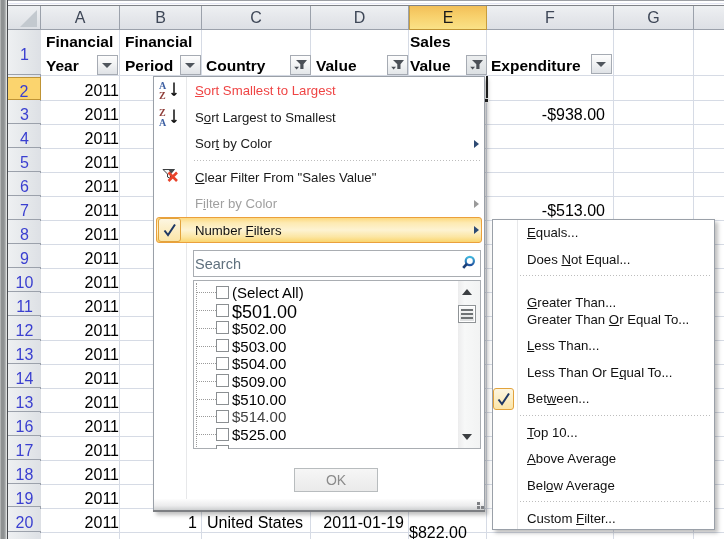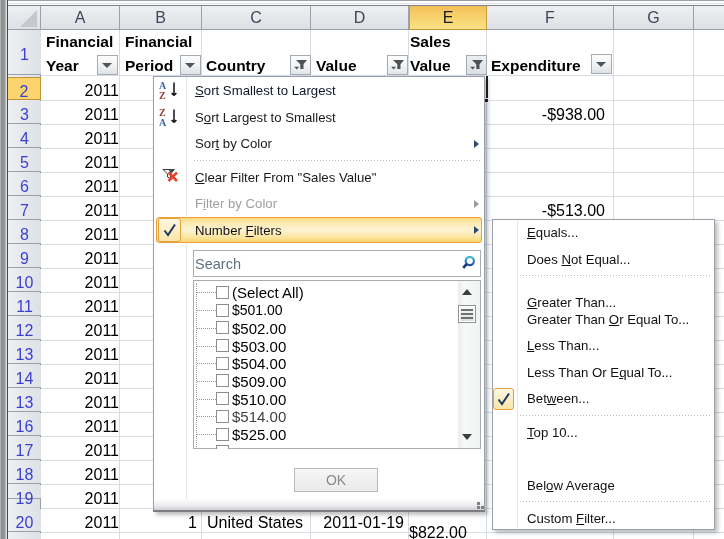--- a/index.html
+++ b/index.html
@@ -45,21 +45,21 @@
 <div class="rowcell" style="top:245px;height:23px;line-height:23px">9</div>
 <div class="rowcell" style="top:269px;height:23px;line-height:23px">10</div>
 <div class="rowcell" style="top:293px;height:23px;line-height:23px">11</div>
 <div class="rowcell" style="top:317px;height:23px;line-height:23px">12</div>
 <div class="rowcell" style="top:341px;height:23px;line-height:23px">13</div>
 <div class="rowcell" style="top:365px;height:23px;line-height:23px">14</div>
 <div class="rowcell" style="top:389px;height:23px;line-height:23px">13</div>
 <div class="rowcell" style="top:413px;height:23px;line-height:23px">16</div>
 <div class="rowcell" style="top:437px;height:23px;line-height:23px">17</div>
 <div class="rowcell" style="top:461px;height:23px;line-height:23px">18</div>
-<div class="rowcell" style="top:485px;height:14px;line-height:23px">19</div>
+<div class="rowcell" style="top:485px;height:22px;line-height:23px">19</div>
 <div class="rowcell" style="top:509px;height:23px;line-height:23px">20</div>
 <div class="rowcell" style="top:533px;height:22px;line-height:22px"></div>
 <div class="vl" style="left:119px;top:30px;height:509px"></div>
 <div class="vl" style="left:201px;top:30px;height:509px"></div>
 <div class="vl" style="left:310px;top:30px;height:509px"></div>
 <div class="vl" style="left:408px;top:30px;height:509px"></div>
 <div class="vl" style="left:486px;top:30px;height:509px"></div>
 <div class="vl" style="left:613px;top:30px;height:509px"></div>
 <div class="vl" style="left:693px;top:30px;height:509px"></div>
 
@@ -135,21 +135,21 @@
     </svg>
 <div class="fbtn" style="left:466px;top:55px;background:linear-gradient(180deg,#eceeef,#dce0e3)"></div>
 <svg class="abs" style="left:466px;top:55px" width="21" height="20" viewBox="0 0 21 20">
 <path d="M6 5 L17 5 L13.5 9.2 L13.5 14 L10.3 14 L10.3 9.2 Z" fill="#4c5158"></path>
 <path d="M4.2 11.8 L9 11.8 L6.6 14.4 Z" fill="#4c5158"></path>
     </svg>
 <div class="fbtn" style="left:591px;top:54px"></div>
 <div class="abs" style="left:596px;top:62px;width:0;height:0;border-top:5px solid #4f555c;border-left:5px solid transparent;border-right:5px solid transparent"></div>
 <div class="abs" style="left:153px;top:76px;width:332px;height:436px;background:#fff;border:1px solid #9aa0a8;box-shadow:3px 3px 4px rgba(0,0,0,0.25)"></div>
 <div class="abs" style="left:186px;top:77px;width:1px;height:422px;background:#e7e8ea"></div>
-<div class="menu-item" style="top:77.0px;color:#0f172a"><span class="u">S</span>ort Smallest to Largest</div>
+<div class="menu-item" style="top:77.0px;color:#ef4444"><span class="u">S</span>ort Smallest to Largest</div>
 <div class="menu-item" style="top:103.5px;color:#1a1a1a">S<span class="u">o</span>rt Largest to Smallest</div>
 <div class="menu-item" style="top:130.0px;color:#1a1a1a">Sor<span class="u">t</span> by Color</div>
 <div class="abs" style="left:474px;top:139.5px;width:0;height:0;border-left:5px solid #2d4a73;border-top:4.5px solid transparent;border-bottom:4.5px solid transparent"></div>
 <div class="dot-sep" style="left:194px;top:159.5px;width:287px"></div>
 <div class="menu-item" style="top:163.5px;color:#1a1a1a"><span class="u">C</span>lear Filter From "Sales Value"</div>
 <div class="menu-item" style="top:190.0px;color:#a0a0a0">F<span class="u">i</span>lter by Color</div>
 <div class="abs" style="left:474px;top:199.5px;width:0;height:0;border-left:5px solid #9a9a9a;border-top:4.5px solid transparent;border-bottom:4.5px solid transparent"></div>
 <div class="abs" style="left:156px;top:216.5px;width:326px;height:26px;border:1px solid #eba03c;border-radius:3px;background:linear-gradient(180deg,#fcd97f 0%,#fdeab2 20%,#fdf3d2 50%,#fce6a4 78%,#fad56e 100%)"></div>
 <div class="abs" style="left:158px;top:217.5px;width:23px;height:24px;border:1px solid #e2a33c;border-radius:3px;background:linear-gradient(180deg,#fdf6e1,#fbe5a8)"></div>
 <svg class="abs" style="left:162px;top:221.5px" width="16" height="16" viewBox="0 0 16 16">
@@ -184,21 +184,21 @@
 <circle cx="9.8" cy="9" r="4.1" stroke="url(#mg)" stroke-width="2.2" fill="none"></circle>
 <path d="M6.9 11.9 L3.2 15.9" stroke="#1c3f77" stroke-width="2.8" fill="none"></path>
     </svg>
 <div class="abs" style="left:193px;top:280px;width:288px;height:169px;border:1px solid #a9adb2;background:#fff"></div>
 <div class="abs" style="left:196px;top:283px;width:1px;height:164px;border-left:1px dotted #9a9a9a"></div>
 <div class="abs" style="left:197px;top:292.4px;width:19px;border-top:1px dotted #9a9a9a"></div>
 <div class="chk" style="left:216px;top:285.9px"></div>
 <div class="abs" style="left:232px;top:284.4px;font-size:15px;color:#000">(Select All)</div>
 <div class="abs" style="left:197px;top:310.1px;width:19px;border-top:1px dotted #9a9a9a"></div>
 <div class="chk" style="left:216px;top:303.6px"></div>
-<div class="abs" style="left:232px;top:302.1px;font-size:14px;color:#000">$501.00</div>
+<div class="abs" style="left:232px;top:302.1px;font-size:18px;color:#000">$501.00</div>
 <div class="abs" style="left:197px;top:327.8px;width:19px;border-top:1px dotted #9a9a9a"></div>
 <div class="chk" style="left:216px;top:321.2px"></div>
 <div class="abs" style="left:232px;top:319.8px;font-size:15px;color:#000">$502.00</div>
 <div class="abs" style="left:197px;top:345.5px;width:19px;border-top:1px dotted #9a9a9a"></div>
 <div class="chk" style="left:216px;top:339.0px"></div>
 <div class="abs" style="left:232px;top:337.5px;font-size:15px;color:#000">$503.00</div>
 <div class="abs" style="left:197px;top:363.2px;width:19px;border-top:1px dotted #9a9a9a"></div>
 <div class="chk" style="left:216px;top:356.7px"></div>
 <div class="abs" style="left:232px;top:355.2px;font-size:15px;color:#000">$504.00</div>
 <div class="abs" style="left:197px;top:380.9px;width:19px;border-top:1px dotted #9a9a9a"></div>
@@ -234,15 +234,16 @@
 <div class="smi" style="top:306.5px">Greater Than <span class="u">O</span>r Equal To...</div>
 <div class="smi" style="top:333.0px"><span class="u">L</span>ess Than...</div>
 <div class="smi" style="top:359.5px">Less Than Or E<span class="u">q</span>ual To...</div>
 <div class="abs" style="left:493px;top:388.0px;width:21px;height:22px;border:1px solid #e2a33c;border-radius:3px;background:linear-gradient(180deg,#fdf6e1,#fbe5a8)"></div>
 <svg class="abs" style="left:496px;top:391.0px" width="16" height="16" viewBox="0 0 16 16">
       <path d="M2.5 8.5 L6 13 L13 2.5" stroke="#1f3864" stroke-width="2" fill="none"></path>
     </svg>
 <div class="smi" style="top:386.0px">Bet<span class="u">w</span>een...</div>
 <div class="dot-sep" style="left:520px;top:414.5px;width:190px"></div>
 <div class="smi" style="top:419.5px"><span class="u">T</span>op 10...</div>
+<div class="smi" style="top:446.0px"><span class="u">A</span>bove Average</div>
 <div class="smi" style="top:472.5px">Bel<span class="u">o</span>w Average</div>
 <div class="dot-sep" style="left:520px;top:501.0px;width:190px"></div>
 <div class="smi" style="top:506.0px">Custom <span class="u">F</span>ilter...</div>
 </div>
 </body></html>

